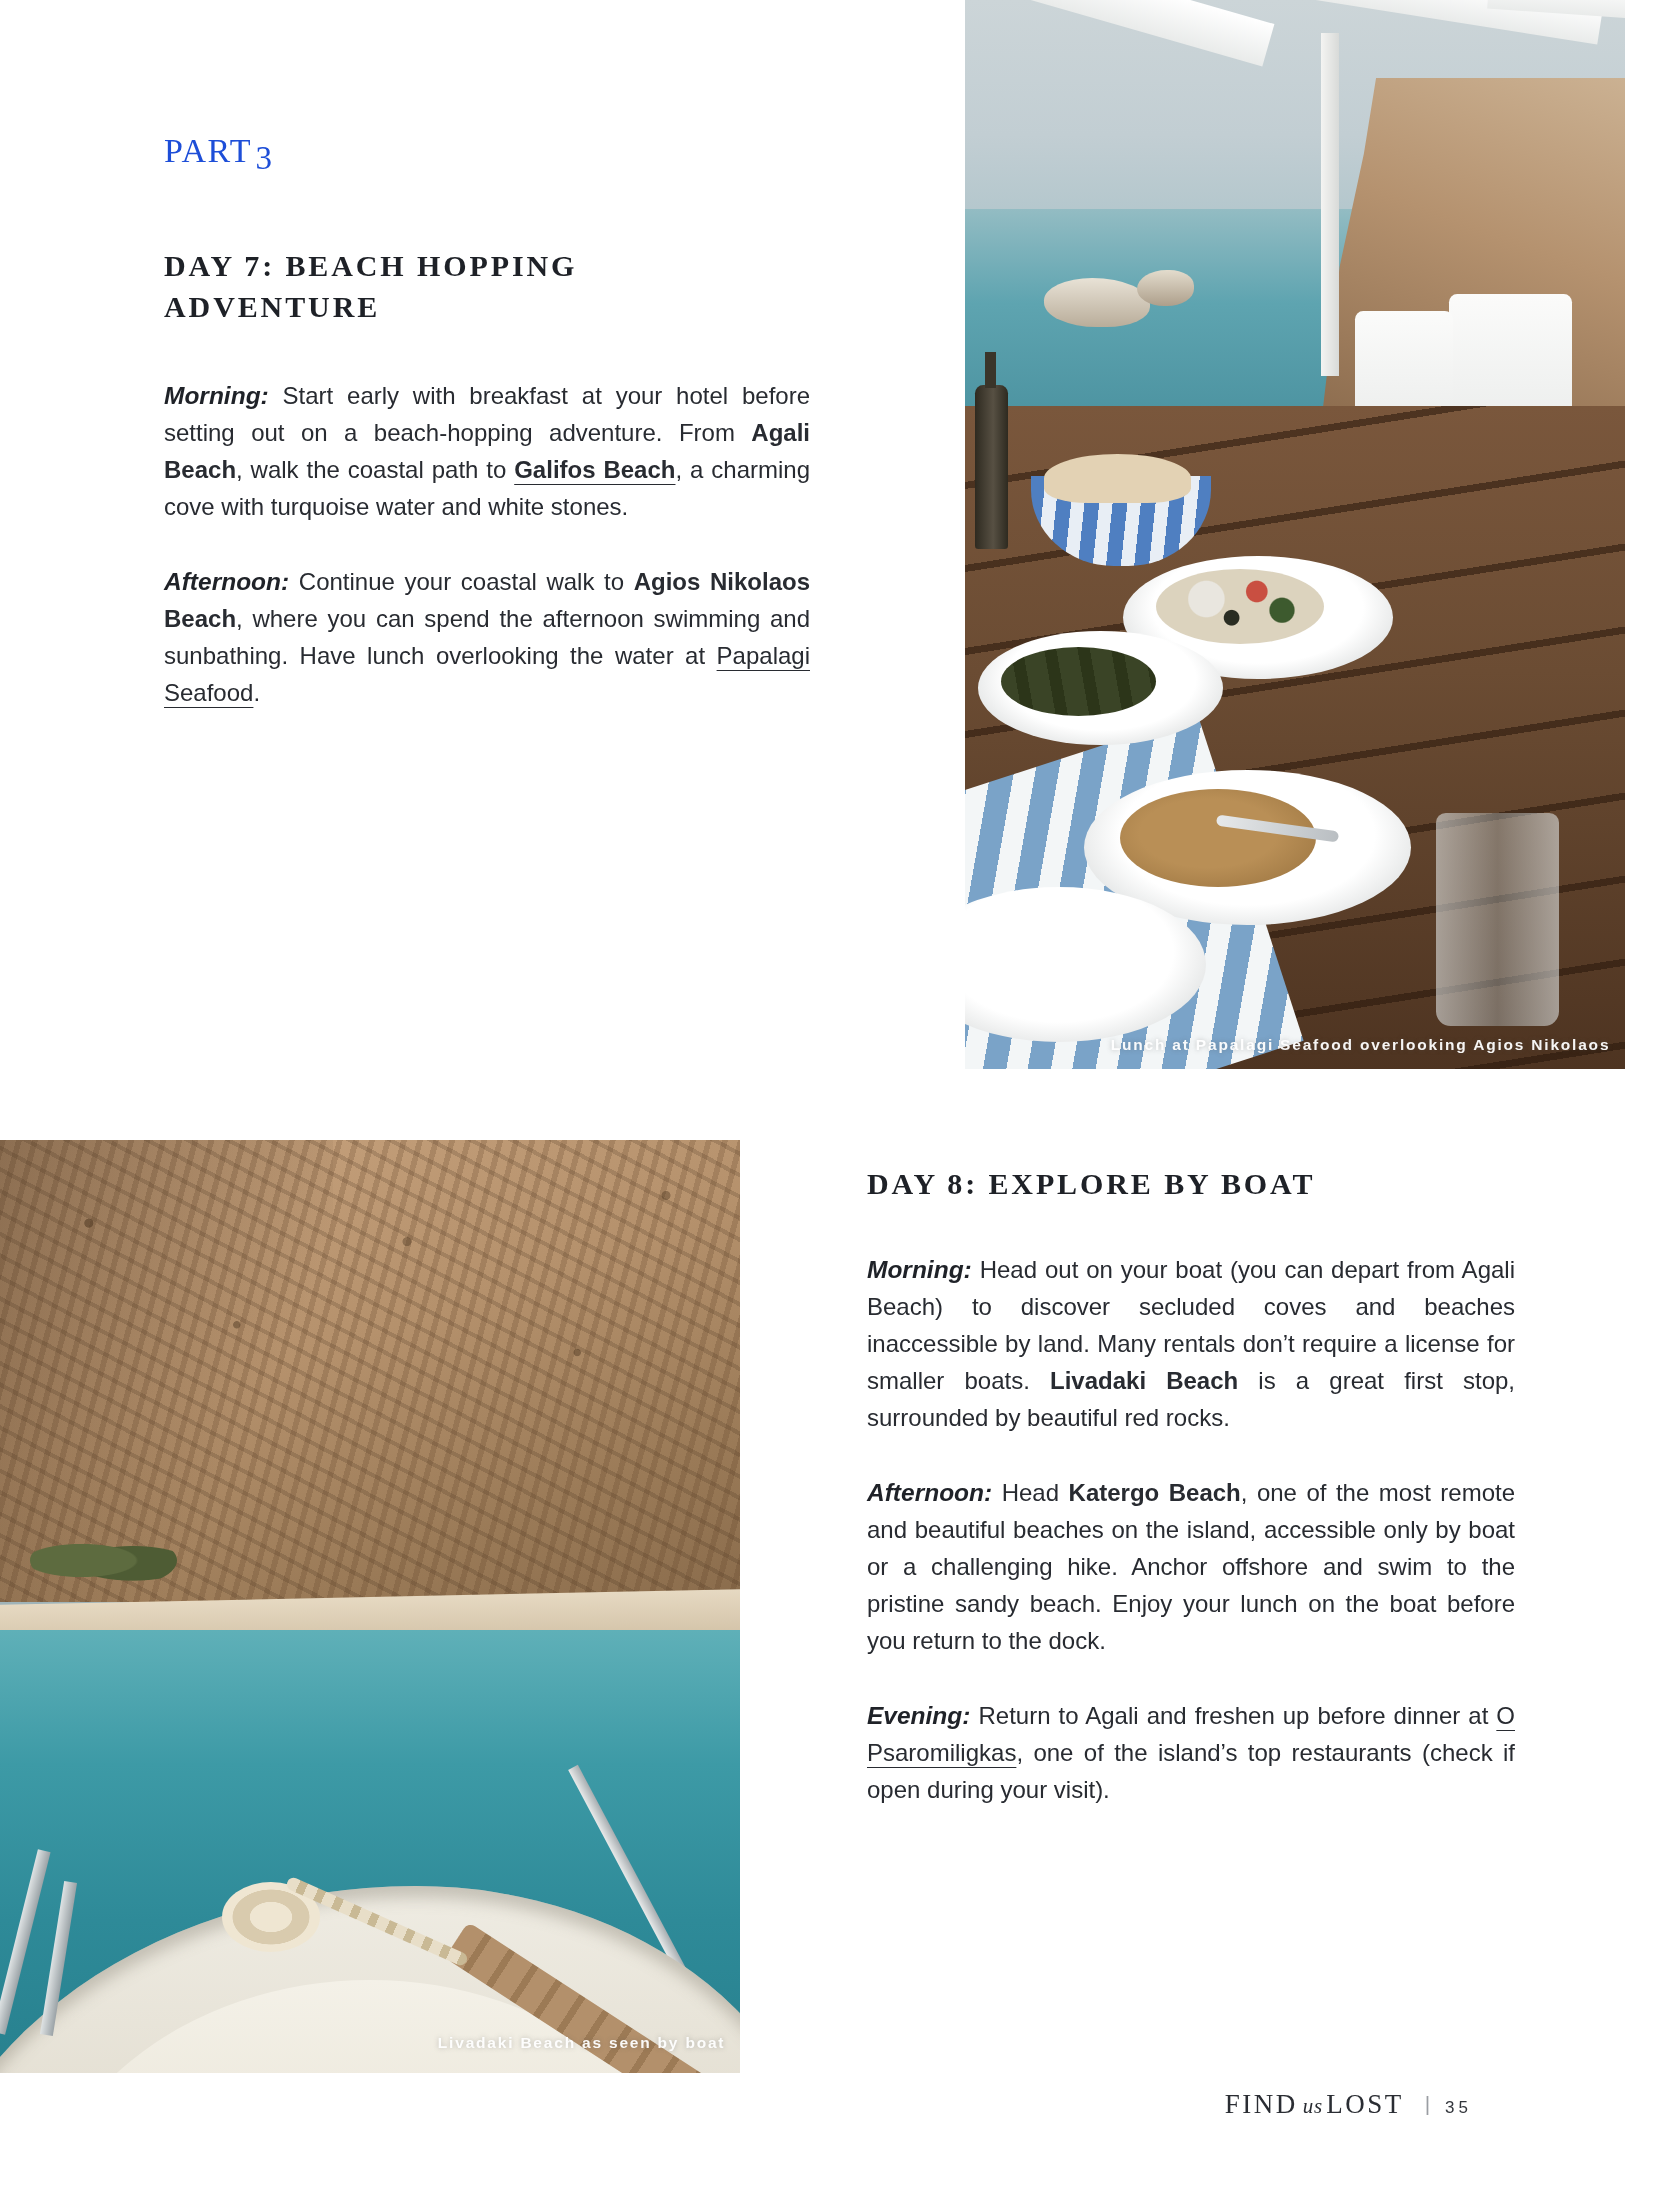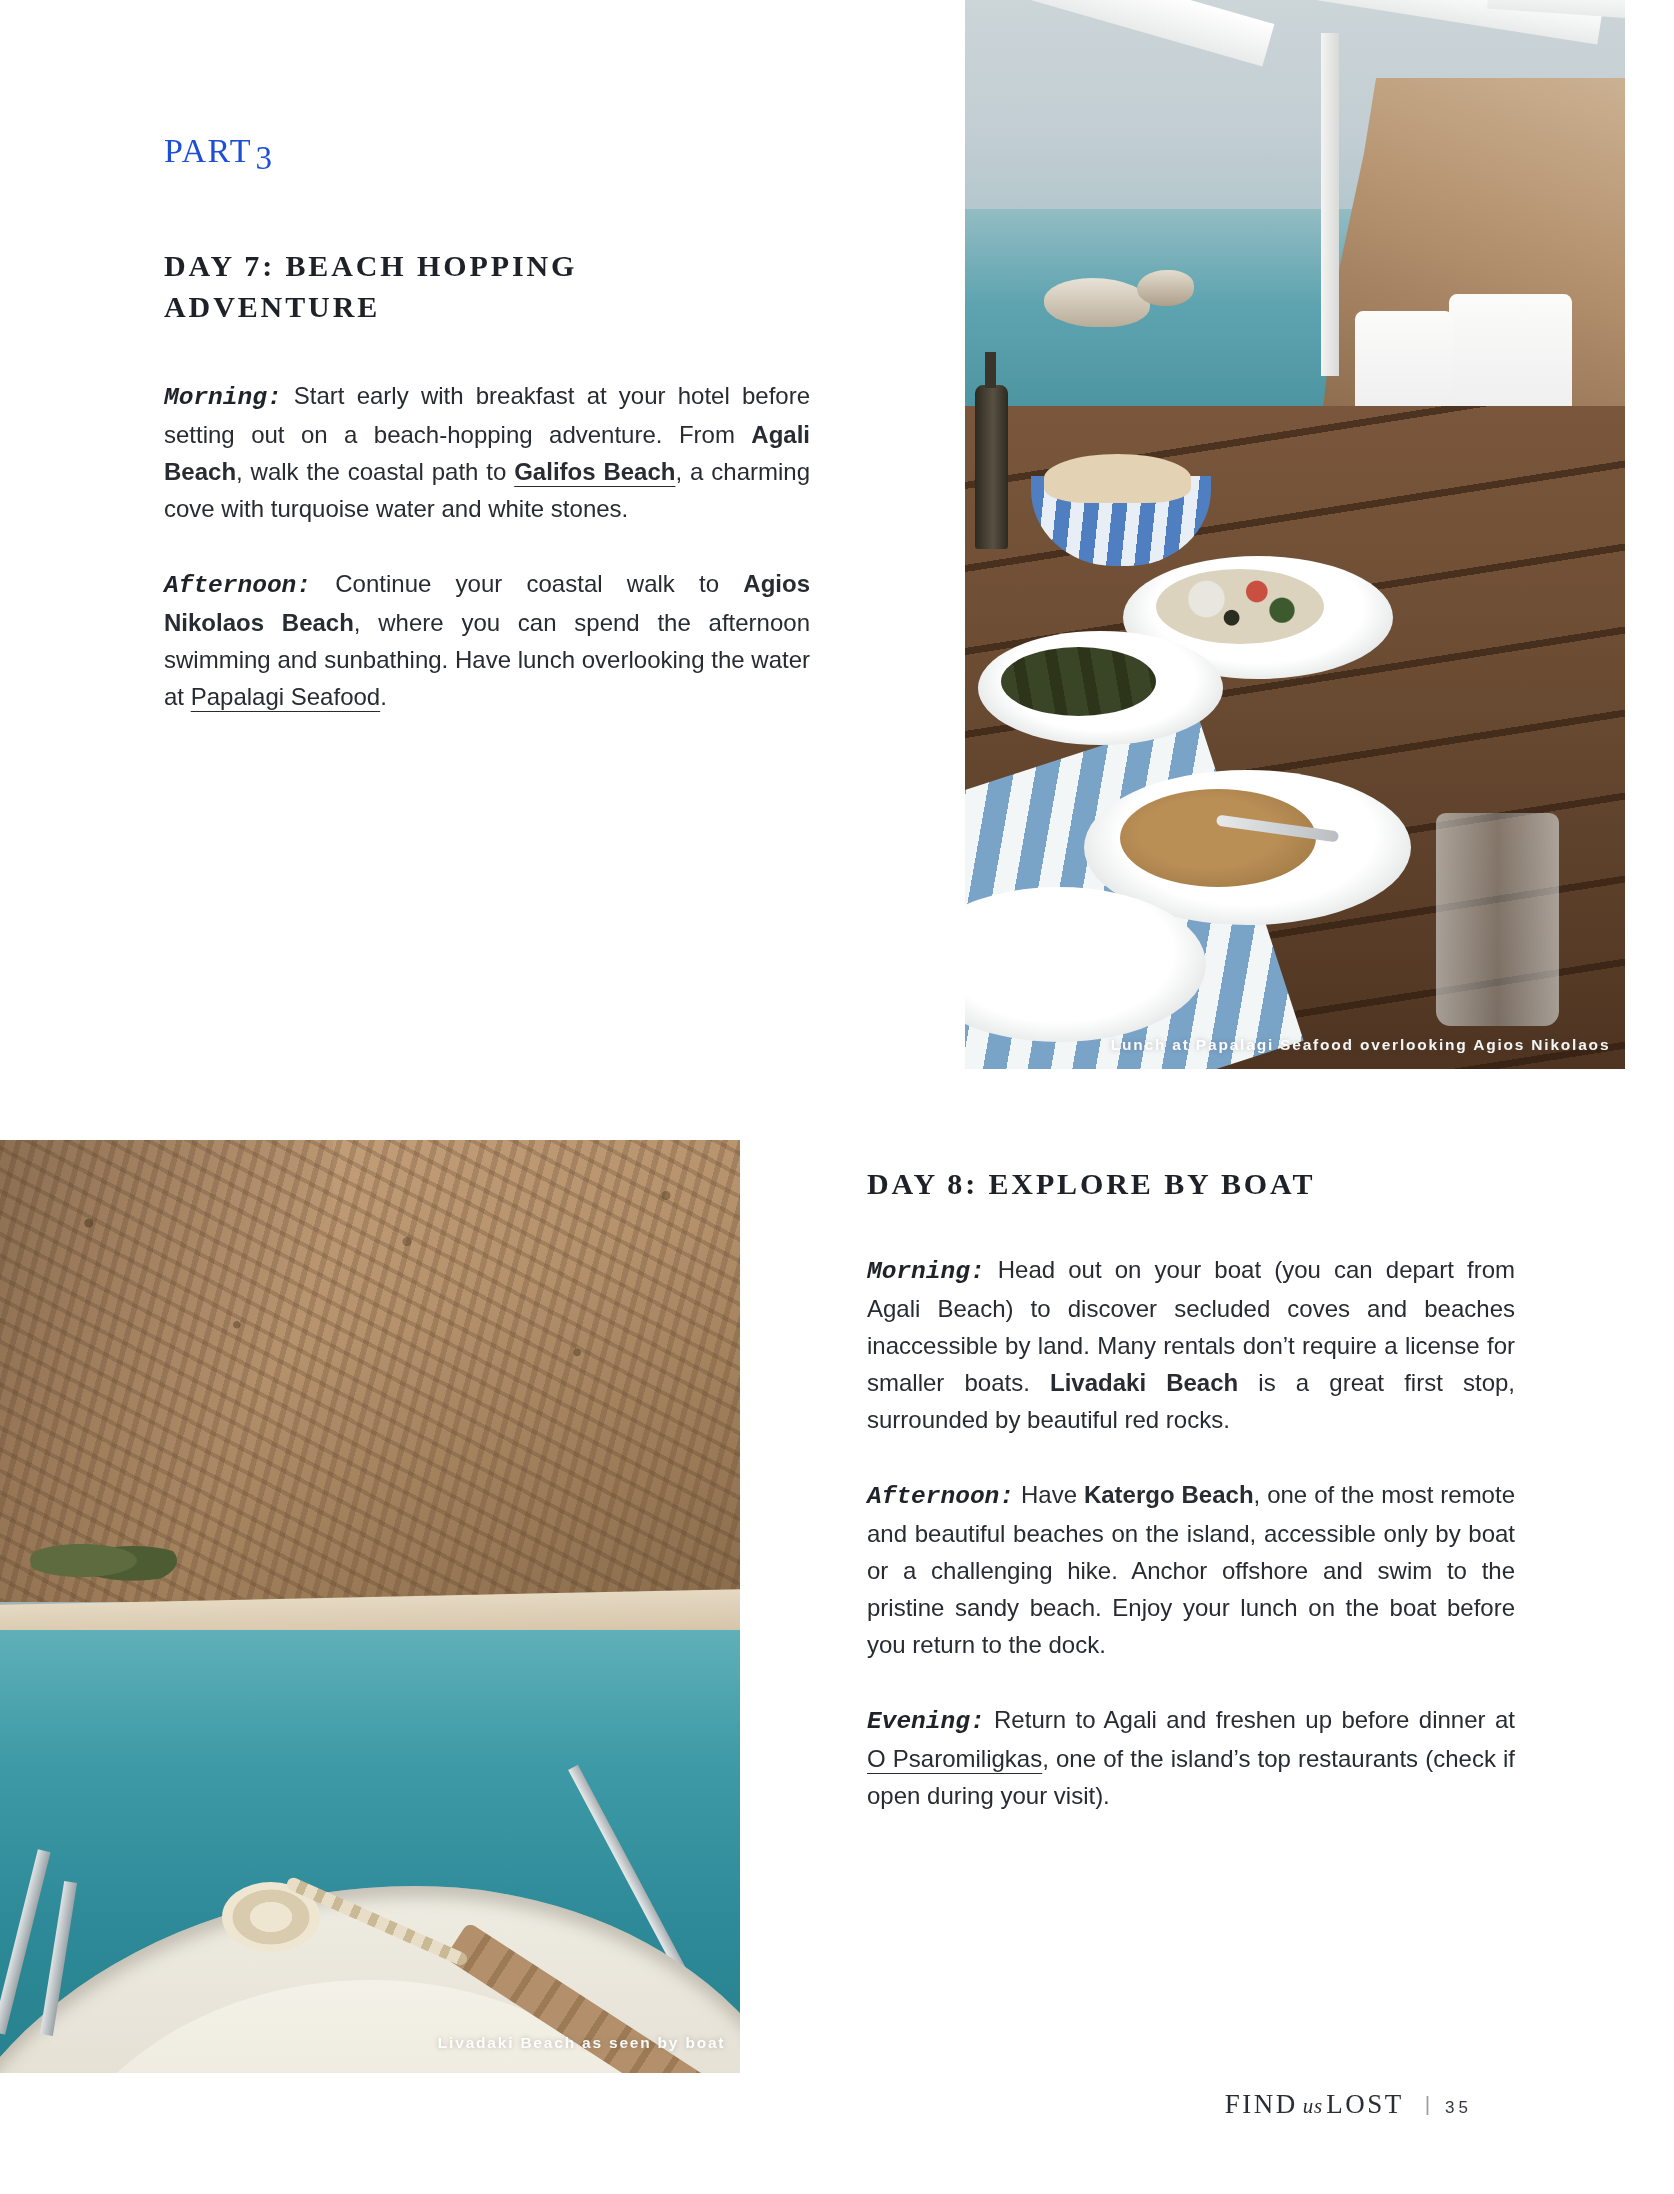--- a/index.html
+++ b/index.html
@@ -36,21 +36,21 @@
   .col-right .day-heading { margin-bottom: 47px; }
 
   .body-para {
     font-size: 24px; line-height: 37px;
     text-align: justify; color: #282b31;
     margin-bottom: 38px;
   }
   .body-para:last-child { margin-bottom: 0; }
 
   .time-label {
-    font-family: Liberation Mono, monospace;
+    font-family: Liberation Sans, sans-serif;
     font-style: italic; font-weight: 700;
     font-size: 24.5px; color: #1f2228;
   }
 
   .b { font-weight: 700; }
   .link { text-decoration: underline; text-decoration-thickness: 1.2px; text-underline-offset: 5.7px; color: inherit; }
 
   .tip-para {
     font-family: "Liberation Serif", serif;
     font-style: italic;
@@ -243,21 +243,21 @@
 </figure>
 
 <div class="col-right">
   <h1 class="day-heading">DAY 8: EXPLORE BY BOAT</h1>
 
   <p class="body-para">
     <span class="time-label">Morning:</span><span> Head out on your boat (you can depart from Agali Beach) to discover secluded coves and beaches inaccessible by land. Many rentals don’t require a license for smaller boats. </span><span class="b">Livadaki Beach</span><span> is a great first stop, surrounded by beautiful red rocks.</span>
   </p>
 
   <p class="body-para">
-    <span class="time-label">Afternoon:</span><span> Have </span><span class="b">Katergo Beach</span><span>, one of the most remote and beautiful beaches on the island, accessible only by boat or a challenging hike. Anchor offshore and swim to the pristine sandy beach. Enjoy your lunch on the boat before you return to the dock.</span>
+    <span class="time-label">Afternoon:</span><span> Head </span><span class="b">Katergo Beach</span><span>, one of the most remote and beautiful beaches on the island, accessible only by boat or a challenging hike. Anchor offshore and swim to the pristine sandy beach. Enjoy your lunch on the boat before you return to the dock.</span>
   </p>
 
   <p class="body-para">
     <span class="time-label">Evening:</span><span> Return to Agali and freshen up before dinner at </span><span class="link">O Psaromiligkas</span><span>, one of the island’s top restaurants (check if open during your visit).</span>
   </p>
 </div>
 
 <div class="footer">
   <span class="brand"><span>FIND</span><span class="us">us</span><span>LOST</span></span><span class="sep">|</span><span class="pageno">35</span>
 </div>

